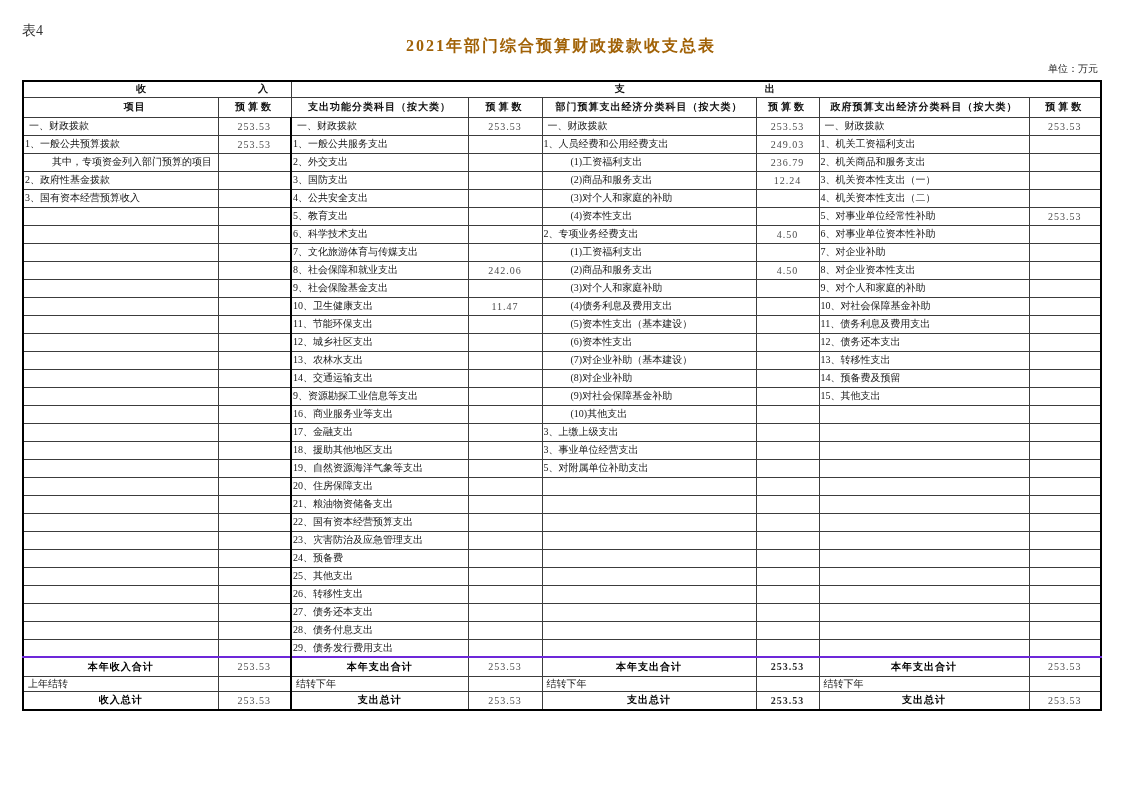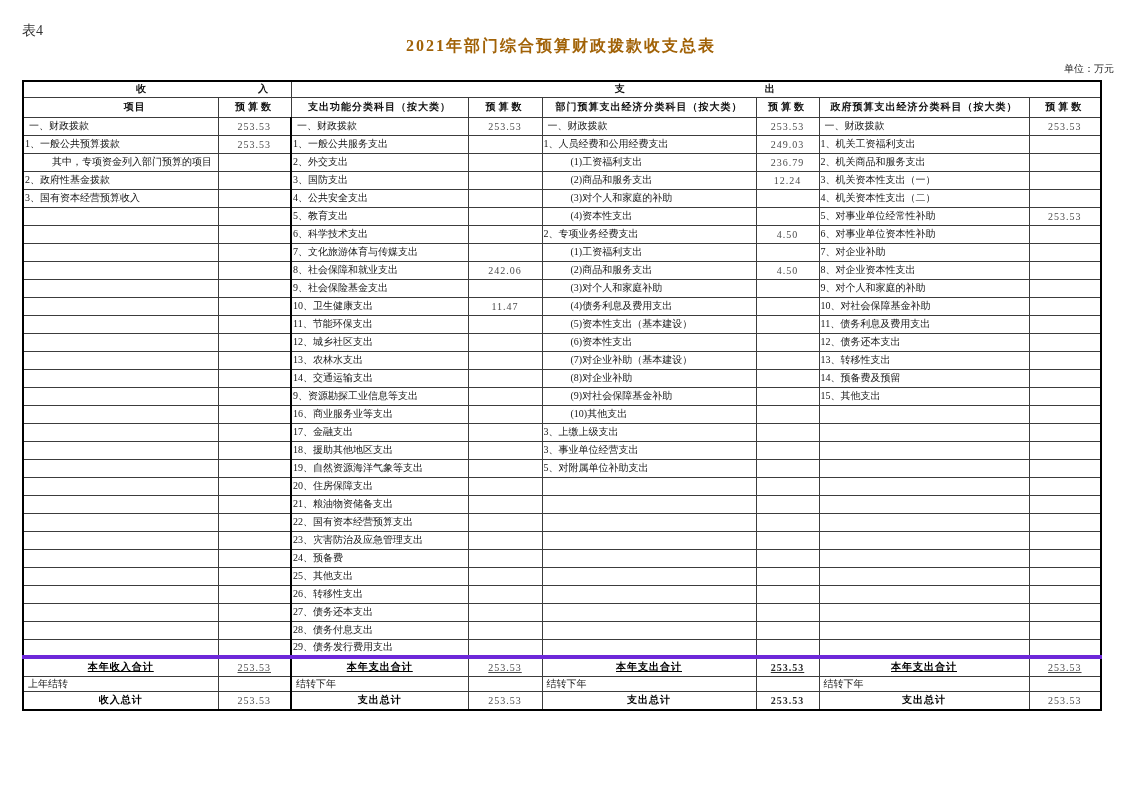--- a/index.html
+++ b/index.html
@@ -26,21 +26,21 @@
     right: 0;
     top: 36px;
     text-align: center;
     font-size: 16px;
     font-weight: bold;
     letter-spacing: 2px;
     color: #a16207;
   }
   .unit-note {
     position: absolute;
-    right: 8px;
+    right: 24px;
     top: 62px;
     font-size: 10px;
     color: #222;
   }
   table.budget {
     position: absolute;
     left: 22px;
     top: 80px;
     width: 1078px;
     border-collapse: collapse;
@@ -73,21 +73,21 @@
   td.label { text-align: left; color: #161616; }
   td.label.lv0 { padding-left: 5px; }
   td.label.lv1 { padding-left: 1px; }
   td.label.lv2 { padding-left: 28px; }
   td.value {
     text-align: center;
     color: #4a4a4a;
     letter-spacing: 1px;
   }
   td.sect { border-left: 2px solid #000; }
-  tr.footer-start td { border-top: 4px solid #6d28d9; text-decoration: underline; }
+  tr.footer-start td { border-top: 2px solid #6d28d9; }
   tr.total-row td { height: 19px; }
   tr.carry-row td { height: 15px; }
   td.total-label {
     text-align: center;
     font-weight: bold;
     letter-spacing: 1px;
     color: #000;
   }
   td.carry-label { padding-left: 4px; }
   td.bold-value { font-weight: bold; color: #2a2a2a; }

